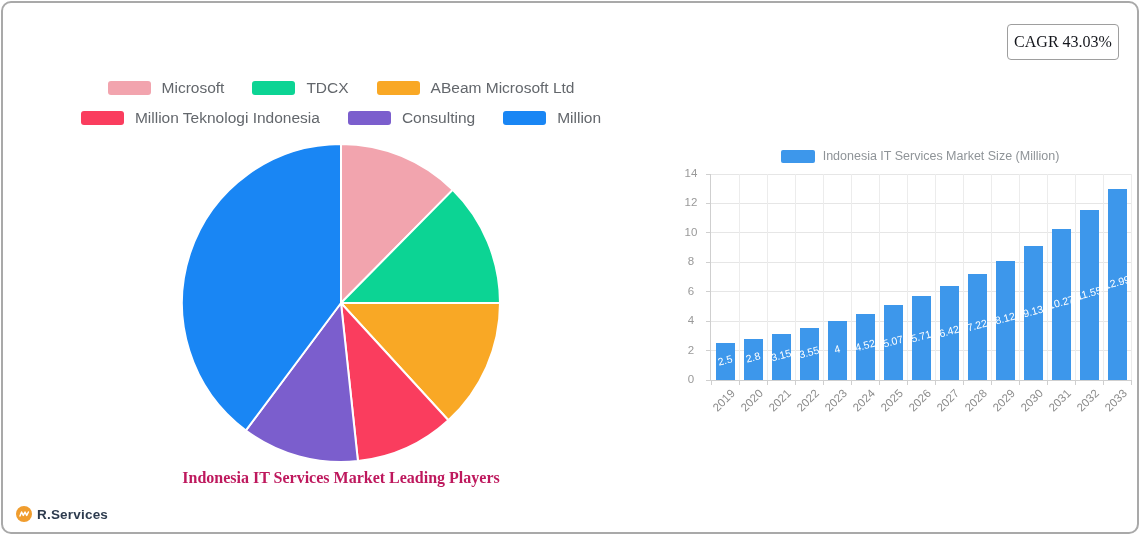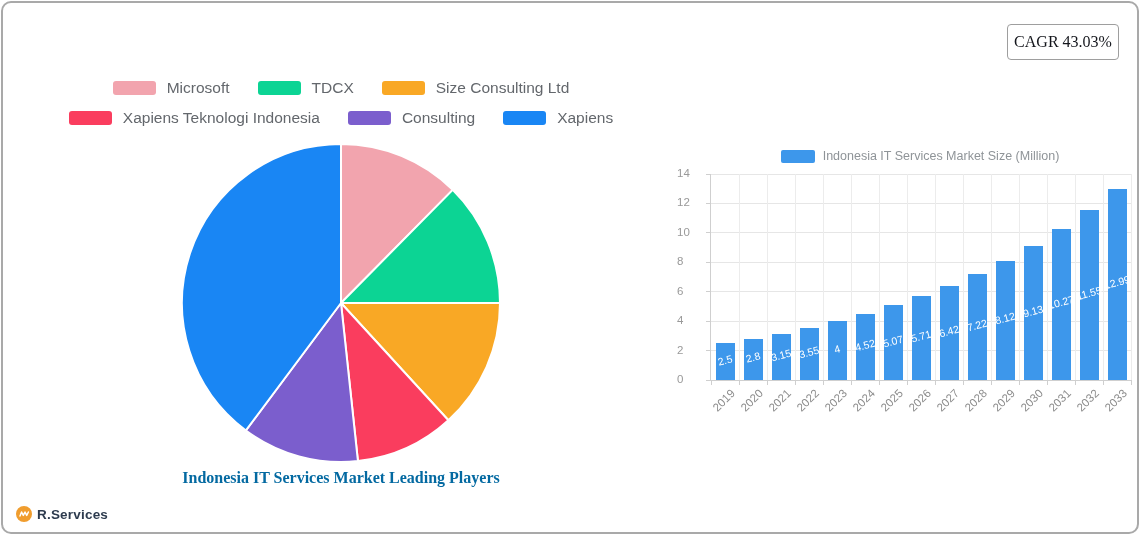--- a/index.html
+++ b/index.html
@@ -13,32 +13,32 @@
 
   
   .pie-section{position:absolute;left:16px;top:76px;width:644px;}
   .pie-legend{display:flex;flex-direction:column;align-items:center;gap:12px;}
   .pie-legend-row{display:flex;align-items:center;gap:28px;}
   .legend-item{display:flex;align-items:center;gap:11px;cursor:pointer;}
   .legend-swatch{width:43px;height:14px;border-radius:3px;flex:0 0 auto;}
   .legend-label{font-size:15.5px;color:#63676c;white-space:nowrap;}
   .pie-wrap{margin-top:14px;display:flex;justify-content:center;}
   .pie-title{margin-top:4px;text-align:center;font-family:"Liberation Serif",serif;
-    font-weight:700;font-size:16px;color:#0369a1;}
+    font-weight:700;font-size:16px;color:#be185d;}
 
   
   .bar-section{position:absolute;left:662px;top:146px;width:470px;}
   .bar-legend{display:flex;align-items:center;justify-content:center;gap:8px;margin-left:45px;width:420px;}
   .bar-legend-swatch{width:34px;height:13px;border-radius:2px;}
   .bar-legend-label{font-size:12.5px;color:#8f9498;white-space:nowrap;}
   .plot{position:relative;margin-left:45px;margin-top:11px;width:420px;height:206px;
     border-left:1px solid #cfcfcf;border-bottom:1px solid #cfcfcf;}
   .hgrid{position:absolute;left:0;width:100%;height:1px;background:#e6e6e6;}
   .vgrid{position:absolute;top:0;height:100%;width:1px;background:#ececec;}
-  .ytick-label{position:absolute;left:-34px;width:28px;text-align:left;font-size:11.5px;color:#999;}
+  .ytick-label{position:absolute;left:-34px;width:28px;text-align:center;font-size:11.5px;color:#999;}
   .ytick-mark{position:absolute;left:-5px;width:5px;height:1px;background:#cfcfcf;}
   .xtick-mark{position:absolute;width:1px;height:5px;background:#cfcfcf;top:100%;}
   .bar{position:absolute;bottom:0;border-radius:0;}
   .bar-value{position:absolute;font-size:10.5px;color:#fff;white-space:nowrap;
     transform:translateX(-50%) rotate(-15deg);}
   .xlabel-anchor{position:absolute;top:calc(100% + 7px);width:0;height:0;}
   .xlabel{position:absolute;right:0;top:0;white-space:nowrap;font-size:11.5px;color:#8c8c8c;
     transform:rotate(-45deg);transform-origin:top right;}
 
   
@@ -59,35 +59,35 @@
           <div class="legend-item">
             <span class="legend-swatch" style="background: rgb(242, 164, 174);"></span>
             <span class="legend-label">Microsoft</span>
           </div>
           <div class="legend-item">
             <span class="legend-swatch" style="background: rgb(12, 212, 148);"></span>
             <span class="legend-label">TDCX</span>
           </div>
           <div class="legend-item">
             <span class="legend-swatch" style="background: rgb(249, 168, 37);"></span>
-            <span class="legend-label">Size Consulting Ltd</span>
+            <span class="legend-label">ABeam Microsoft Ltd</span>
           </div>
         </div>
         <div class="pie-legend-row">
           <div class="legend-item">
             <span class="legend-swatch" style="background: rgb(250, 61, 94);"></span>
-            <span class="legend-label">Xapiens Teknologi Indonesia</span>
+            <span class="legend-label">Million Teknologi Indonesia</span>
           </div>
           <div class="legend-item">
             <span class="legend-swatch" style="background: rgb(123, 94, 205);"></span>
             <span class="legend-label">Consulting</span>
           </div>
           <div class="legend-item">
             <span class="legend-swatch" style="background: rgb(25, 134, 244);"></span>
-            <span class="legend-label">Xapiens</span>
+            <span class="legend-label">Million</span>
           </div>
         </div>
       </div>
     <div class="pie-wrap">
       <svg id="pie-svg" width="324" height="324" viewBox="0 0 324 324">
           <path d="M 162 162 L 162.00 3.00 A 159 159 0 0 1 273.72 48.87 Z" fill="#F2A4AE" stroke="#ffffff" stroke-width="2" stroke-linejoin="round"></path>
           <path d="M 162 162 L 273.72 48.87 A 159 159 0 0 1 321.00 162.00 Z" fill="#0CD494" stroke="#ffffff" stroke-width="2" stroke-linejoin="round"></path>
           <path d="M 162 162 L 321.00 162.00 A 159 159 0 0 1 269.38 279.26 Z" fill="#F9A825" stroke="#ffffff" stroke-width="2" stroke-linejoin="round"></path>
           <path d="M 162 162 L 269.38 279.26 A 159 159 0 0 1 178.95 320.09 Z" fill="#FA3D5E" stroke="#ffffff" stroke-width="2" stroke-linejoin="round"></path>
           <path d="M 162 162 L 178.95 320.09 A 159 159 0 0 1 66.93 289.45 Z" fill="#7B5ECD" stroke="#ffffff" stroke-width="2" stroke-linejoin="round"></path>

